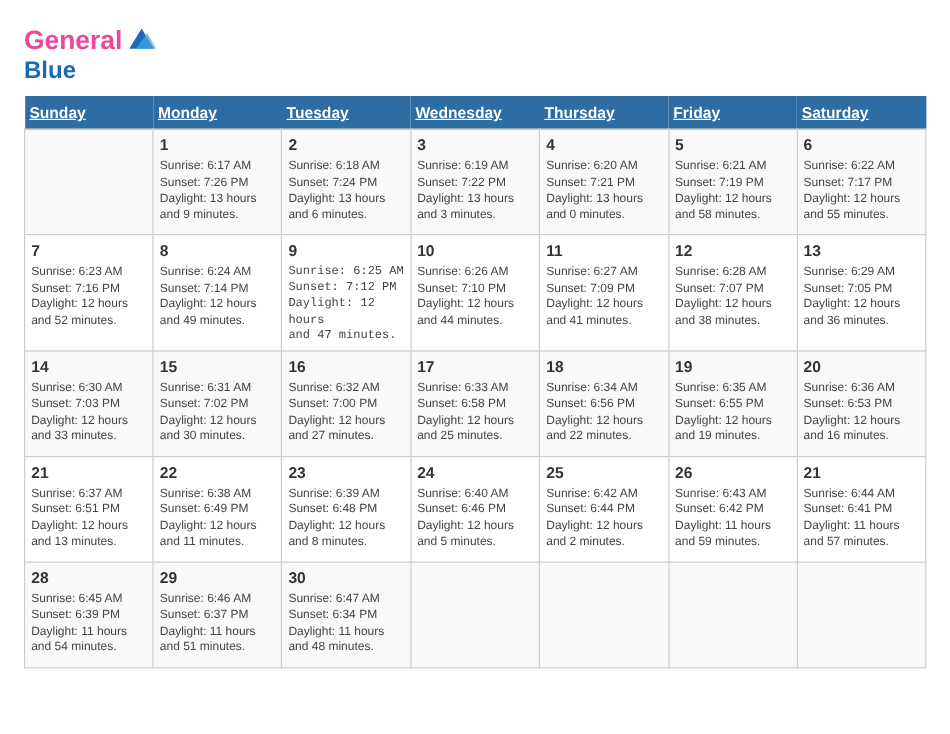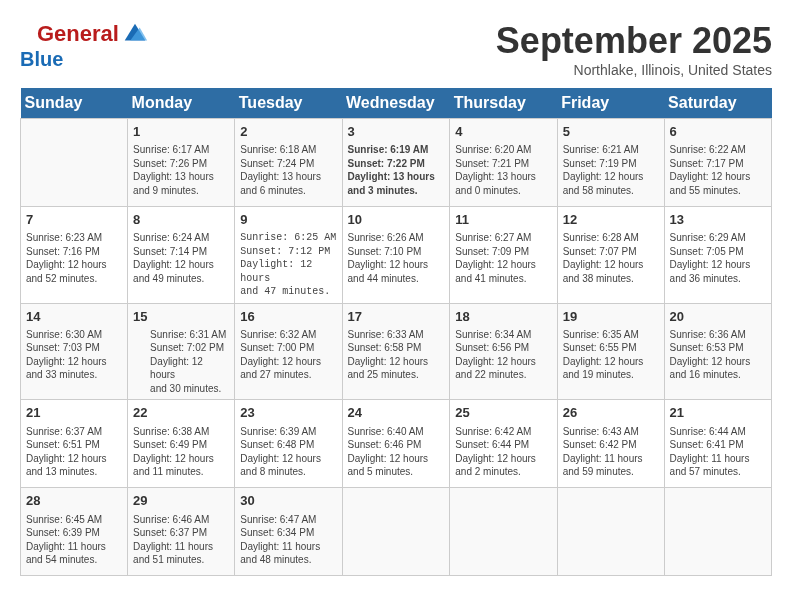--- a/index.html
+++ b/index.html
@@ -20,22 +20,21 @@
       display: flex;
       align-items: center;
     }
     .logo-text {
       font-size: 22px;
       font-weight: bold;
       color: #333;
       line-height: 1.1;
     }
     .logo-text span {
-      color: #b91c1c;
-      margin-left: 17px;
+      color: #ec4899;
     }
     .logo-icon {
       width: 28px;
       height: 28px;
       margin-left: 2px;
     }
     .title-block {
       text-align: right;
     }
     .month-title {
@@ -50,22 +49,23 @@
     table {
       width: 100%;
       border-collapse: collapse;
       font-size: 11px;
     }
     thead tr th {
       background-color: #2e6da4;
       color: #fff;
       padding: 6px 4px;
       text-align: left;
-      font-size: 16px;
+      font-size: 13px;
       font-weight: bold;
+      text-decoration: underline;
     }
     tbody tr td {
       border: 1px solid #ccc;
       vertical-align: top;
       padding: 4px 5px;
       height: 88px;
       width: 108px;
       color: #333;
       line-height: 1.4;
     }
@@ -100,24 +100,20 @@
           <span>General</span>
         </span>
         <svg class="logo-icon" viewBox="0 0 30 30" xmlns="http://www.w3.org/2000/svg">
           <polygon points="4,22 15,4 26,22" fill="#1a6bb5"></polygon>
           <polygon points="10,22 20,8 28,22" fill="#4da6e8" opacity="0.7"></polygon>
         </svg>
       </div>
       <div class="logo-text" style="color:#1a6bb5;font-size:20px;font-weight:bold;">Blue</div>
     </div>
   </div>
-  <div class="title-block">
-    <div class="month-title">September 2025</div>
-    <div class="location">Northlake, Illinois, United States</div>
-  </div>
 </div>
 
 <table>
   <thead>
     <tr id="weekday-header">
         <th>Sunday</th>
         <th>Monday</th>
         <th>Tuesday</th>
         <th>Wednesday</th>
         <th>Thursday</th>
@@ -137,21 +133,21 @@
         </td>
         <td>
           <div class="day-number">2</div>
           <div class="day-info" style="white-space: pre-line;">Sunrise: 6:18 AM
 Sunset: 7:24 PM
 Daylight: 13 hours
 and 6 minutes.</div>
         </td>
         <td>
           <div class="day-number">3</div>
-          <div class="day-info" style="white-space: pre-line; font-weight: bold;">Sunrise: 6:19 AM
+          <div class="day-info" style="white-space: pre-line;">Sunrise: 6:19 AM
 Sunset: 7:22 PM
 Daylight: 13 hours
 and 3 minutes.</div>
         </td>
         <td>
           <div class="day-number">4</div>
           <div class="day-info" style="white-space: pre-line;">Sunrise: 6:20 AM
 Sunset: 7:21 PM
 Daylight: 13 hours
 and 0 minutes.</div>
@@ -225,21 +221,21 @@
       <tr>
         <td>
           <div class="day-number">14</div>
           <div class="day-info" style="white-space: pre-line;">Sunrise: 6:30 AM
 Sunset: 7:03 PM
 Daylight: 12 hours
 and 33 minutes.</div>
         </td>
         <td>
           <div class="day-number">15</div>
-          <div class="day-info" style="white-space: pre-line; margin-left: 17px;">Sunrise: 6:31 AM
+          <div class="day-info" style="white-space: pre-line;">Sunrise: 6:31 AM
 Sunset: 7:02 PM
 Daylight: 12 hours
 and 30 minutes.</div>
         </td>
         <td>
           <div class="day-number">16</div>
           <div class="day-info" style="white-space: pre-line;">Sunrise: 6:32 AM
 Sunset: 7:00 PM
 Daylight: 12 hours
 and 27 minutes.</div>

